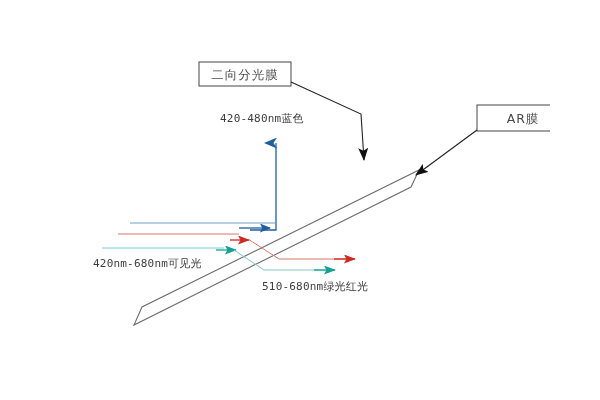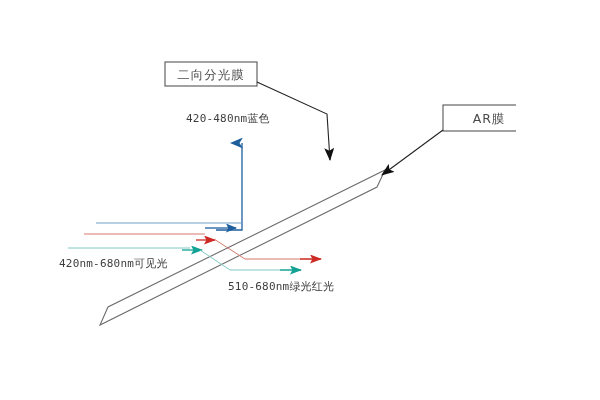--- a/index.html
+++ b/index.html
@@ -9,20 +9,21 @@
   }
   body {
     font-family: "Liberation Sans", "DejaVu Sans", sans-serif;
   }
   #canvas {
     position: relative;
     width: 516px;
     height: 400px;
     background: #ffffff;
     overflow: hidden;
+    margin-left: 34px;
   }
   #diagram-svg {
     position: absolute;
     left: 0;
     top: 0;
     width: 600px;
     height: 400px;
   }
   .label-box-text {
     font-family: "DejaVu Sans", "Liberation Sans", sans-serif;

